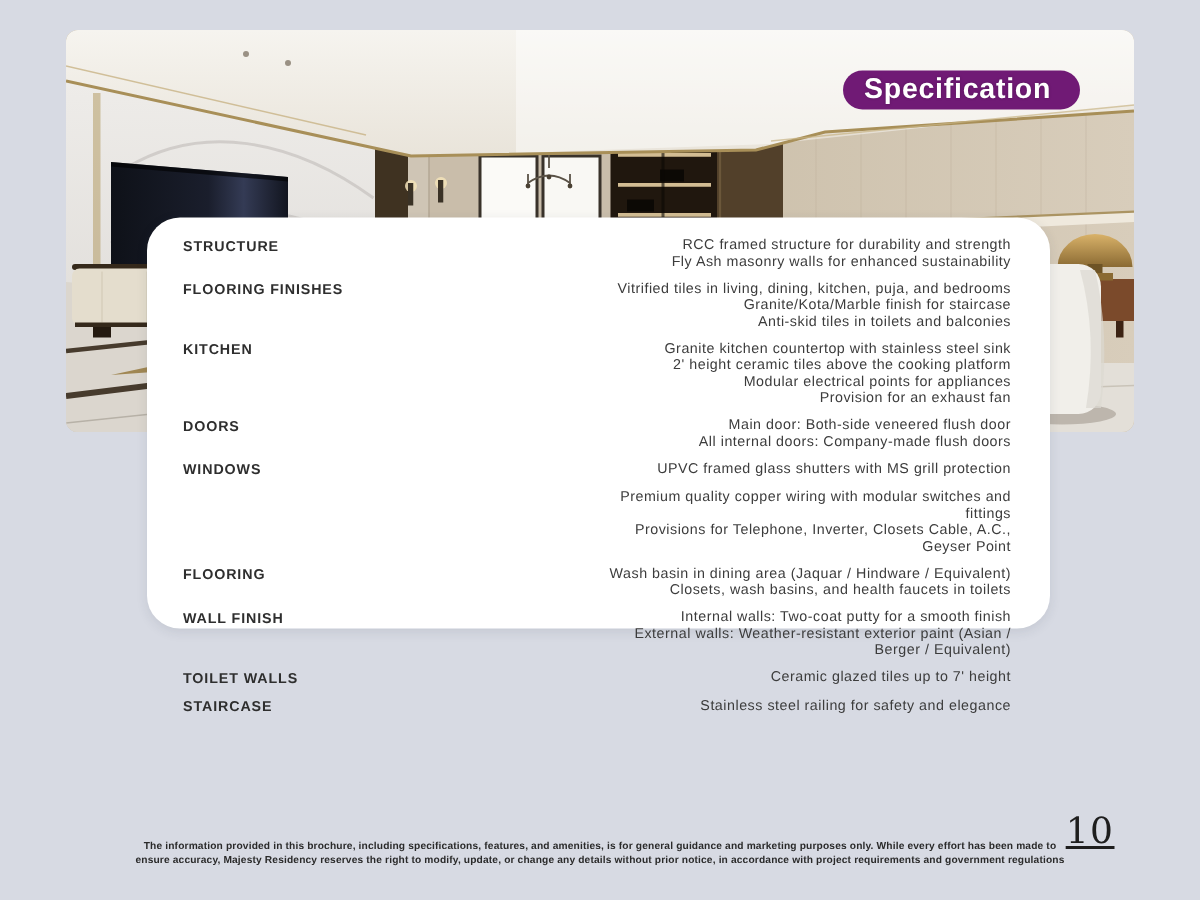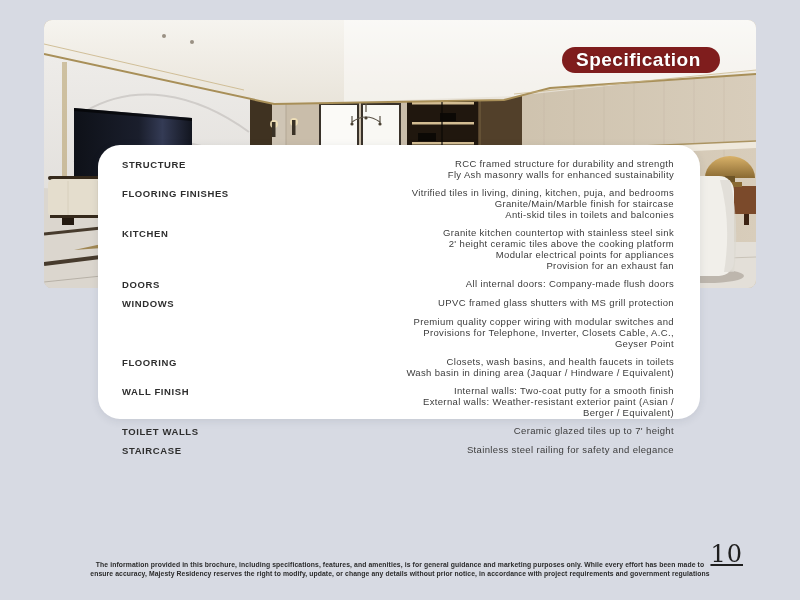--- a/index.html
+++ b/index.html
@@ -185,74 +185,76 @@
       <line x1="24" y1="161" x2="24" y2="195"></line>
         <line x1="54" y1="161" x2="54" y2="195"></line>
         <line x1="84" y1="161" x2="84" y2="195"></line>
     </g>
     <rect x="6" y="195" width="96" height="3" fill="#35291b"></rect>
     <rect x="18" y="198" width="12" height="7" fill="#241a10"></rect>
       <rect x="74" y="198" width="12" height="7" fill="#241a10"></rect>
   </svg>
 </div>
 
-<div class="badge" style="background:#7f1d1d;">
+<div class="badge" style="background:#701a75;">
   <span class="badge-text">Specification</span>
 </div>
 
 <div class="card">
   <div>
       <div class="spec-row">
         <div class="spec-label">STRUCTURE</div>
         <div class="spec-lines">
           <div class="spec-line">RCC framed structure for durability and strength</div>
           <div class="spec-line">Fly Ash masonry walls for enhanced sustainability</div>
         </div>
       </div>
       <div class="spec-row">
         <div class="spec-label">FLOORING FINISHES</div>
         <div class="spec-lines">
           <div class="spec-line">Vitrified tiles in living, dining, kitchen, puja, and bedrooms</div>
-          <div class="spec-line">Granite/Main/Marble finish for staircase</div>
+          <div class="spec-line">Granite/Kota/Marble finish for staircase</div>
           <div class="spec-line">Anti-skid tiles in toilets and balconies</div>
         </div>
       </div>
       <div class="spec-row">
         <div class="spec-label">KITCHEN</div>
         <div class="spec-lines">
           <div class="spec-line">Granite kitchen countertop with stainless steel sink</div>
           <div class="spec-line">2' height ceramic tiles above the cooking platform</div>
           <div class="spec-line">Modular electrical points for appliances</div>
           <div class="spec-line">Provision for an exhaust fan</div>
         </div>
       </div>
       <div class="spec-row">
         <div class="spec-label">DOORS</div>
         <div class="spec-lines">
+          <div class="spec-line">Main door: Both-side veneered flush door</div>
           <div class="spec-line">All internal doors: Company-made flush doors</div>
         </div>
       </div>
       <div class="spec-row">
         <div class="spec-label">WINDOWS</div>
         <div class="spec-lines">
           <div class="spec-line">UPVC framed glass shutters with MS grill protection</div>
         </div>
       </div>
       <div class="spec-row">
         <div class="spec-lines">
           <div class="spec-line">Premium quality copper wiring with modular switches and</div>
+          <div class="spec-line">fittings</div>
           <div class="spec-line">Provisions for Telephone, Inverter, Closets Cable, A.C.,</div>
           <div class="spec-line">Geyser Point</div>
         </div>
       </div>
       <div class="spec-row">
         <div class="spec-label">FLOORING</div>
         <div class="spec-lines">
+          <div class="spec-line">Wash basin in dining area (Jaquar / Hindware / Equivalent)</div>
           <div class="spec-line">Closets, wash basins, and health faucets in toilets</div>
-          <div class="spec-line">Wash basin in dining area (Jaquar / Hindware / Equivalent)</div>
         </div>
       </div>
       <div class="spec-row">
         <div class="spec-label">WALL FINISH</div>
         <div class="spec-lines">
           <div class="spec-line">Internal walls: Two-coat putty for a smooth finish</div>
           <div class="spec-line">External walls: Weather-resistant exterior paint (Asian /</div>
           <div class="spec-line">Berger / Equivalent)</div>
         </div>
       </div>

